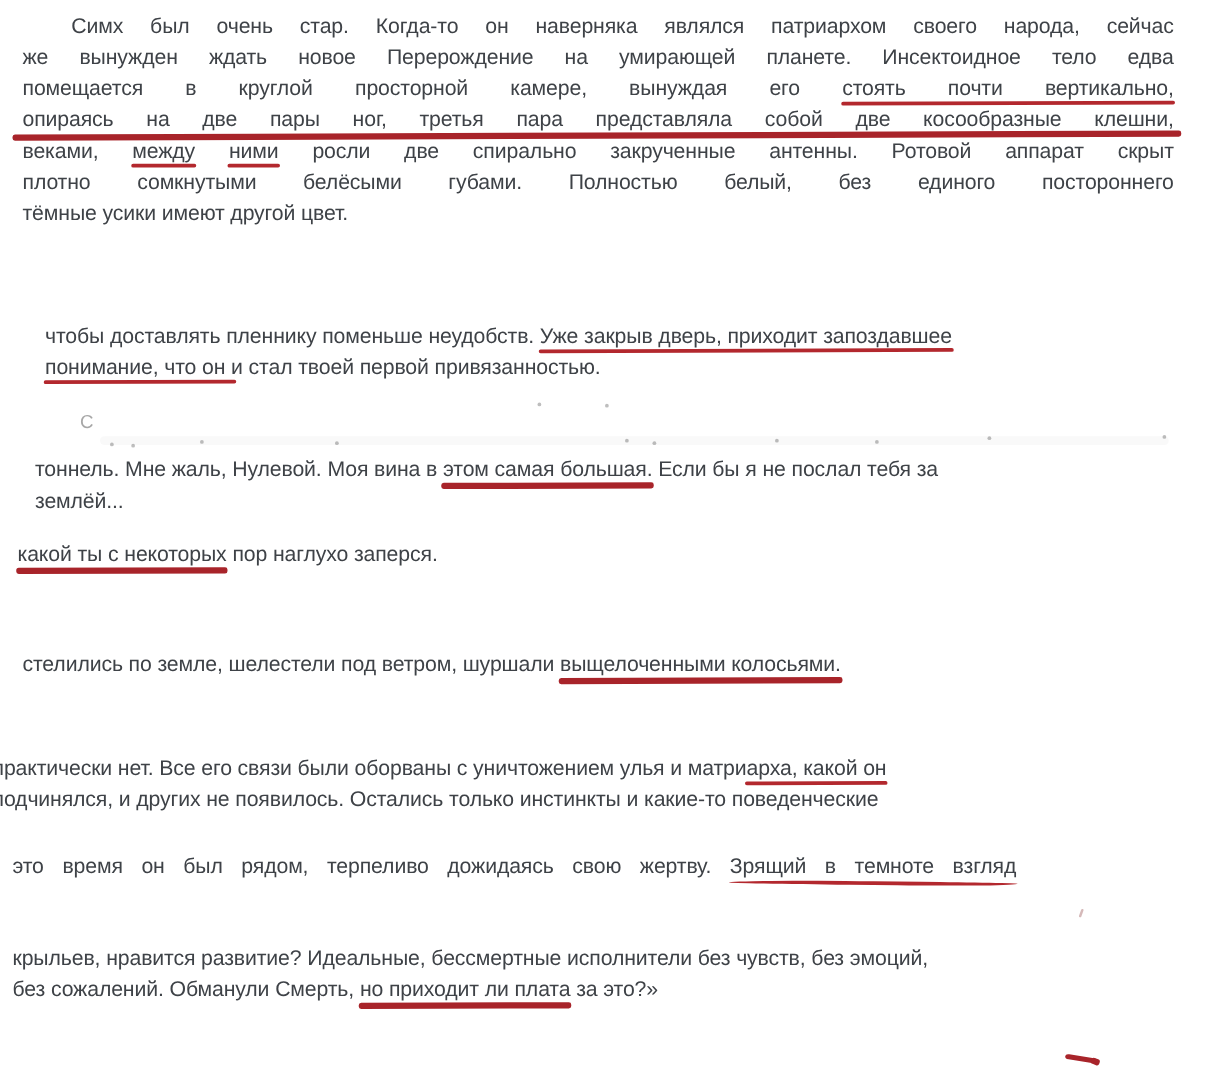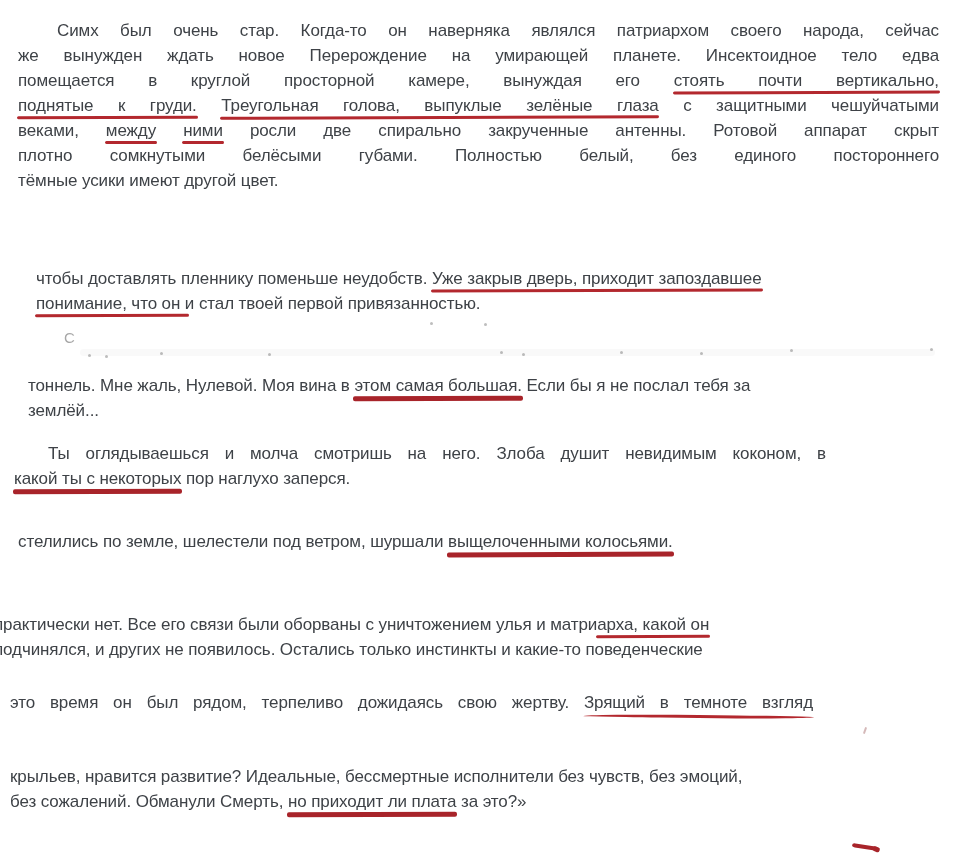--- a/index.html
+++ b/index.html
@@ -2,21 +2,21 @@
 <html><head>
 <meta charset="utf-8">
 <title>Annotated manuscript excerpts</title>
 <style>
   html,body{margin:0;padding:0;background:#ffffff;}
   #page{
     position:relative;width:976px;height:860px;background:#ffffff;overflow:hidden;
     font-family:"Liberation Sans","DejaVu Sans",sans-serif;
     font-size:17px;line-height:25px;color:#3e4247;letter-spacing:-0.1px;
   }
-  .frag{position:absolute;margin-top:10px;}
+  .frag{position:absolute;}
   .line{height:25px;}
   .line.j{text-align:justify;text-align-last:justify;}
   .ul{position:relative;white-space:nowrap;}
   .ul::after{
     content:"";position:absolute;left:-1px;right:-1px;bottom:-4px;height:3px;
     background:var(--red);border-radius:2px;transform:rotate(-0.2deg);
   }
   .u-t::after{height:5px;bottom:-6px;background:var(--red-d);}
   .u-w::after{height:3px;bottom:-6px;transform:rotate(0.7deg);border-radius:60% 40% 50% 50%/100% 20% 100% 20%;}
   .ul.extr::after{right:calc(0px - var(--extr,1px));}
@@ -29,35 +29,34 @@
   .rdash::after{content:"";position:absolute;right:-2px;top:0;width:7px;height:5px;background:var(--red-d);border-radius:2px;transform:rotate(12deg);}
 </style>
 </head>
 <body>
 
 <div id="page" style="--red: #b3282e; --red-d: #a8242a; background: rgb(255, 255, 255); color: rgb(62, 66, 71);">
     <div class="frag" style="left: 18px; top: 8px; width: 921px;">
       <div class="line j" style="text-indent: 39px;">Симх был очень стар. Когда-то он наверняка являлся патриархом своего народа, сейчас</div>
       <div class="line j">же вынужден ждать новое Перерождение на умирающей планете. Инсектоидное тело едва</div>
       <div class="line j">помещается в круглой просторной камере, вынуждая его <span class="ul u-n">стоять почти вертикально,</span></div>
-      <div class="line j"><span class="ul u-n">поднятые к груди.</span> <span class="ul u-n">Треугольная голова, выпуклые зелёные глаза</span> с защитными чешуйчатыми</div>
+      <div class="line j"><span class="ul u-t extr extl" style="--extr: 6px; --extl: 8px;">опираясь на две пары ног, третья пара представляла собой две косообразные клешни,</span></div>
       <div class="line j">веками, <span class="ul u-n">между</span> <span class="ul u-n">ними</span> росли две спирально закрученные антенны. Ротовой аппарат скрыт</div>
       <div class="line j">плотно сомкнутыми белёсыми губами. Полностью белый, без единого постороннего</div>
       <div class="line">тёмные усики имеют другой цвет.</div>
     </div>
     <div class="frag" style="left: 36px; top: 256px; width: 812px;">
       <div class="line">чтобы доставлять пленнику поменьше неудобств. <span class="ul u-n">Уже закрыв дверь, приходит запоздавшее</span></div>
       <div class="line"><span class="ul u-n extr" style="--extr: 62px;">понимание,</span> что он и стал твоей первой привязанностью.</div>
     </div>
     <div class="frag" style="left: 28px; top: 363px; width: 828px;">
       <div class="line">тоннель. Мне жаль, Нулевой. Моя вина в <span class="ul u-t">этом самая большая.</span> Если бы я не послал тебя за</div>
       <div class="line">землёй...</div>
     </div>
     <div class="frag" style="left: 14px; top: 431px; width: 812px;">
-      <div class="line j" style="text-indent: 34px;">Ты оглядываешься и молча смотришь на него. Злоба душит невидимым коконом, в</div>
       <div class="line"><span class="ul u-t">какой ты с некоторых</span> пор наглухо заперся.</div>
     </div>
     <div class="frag" style="left: 18px; top: 519px; width: 816px;">
       <div class="line">стелились по земле, шелестели под ветром, шуршали <span class="ul u-t">выщелоченными колосьями.</span></div>
     </div>
     <div class="frag" style="left: -6px; top: 602px; width: 835px;">
       <div class="line">практически нет. Все его связи были оборваны с уничтожением улья и матри<span class="ul u-n">арха, какой он</span></div>
       <div class="line">подчинялся, и других не появилось. Остались только инстинкты и какие-то поведенческие</div>
     </div>
     <div class="frag" style="left: 10px; top: 680px; width: 803px;">

